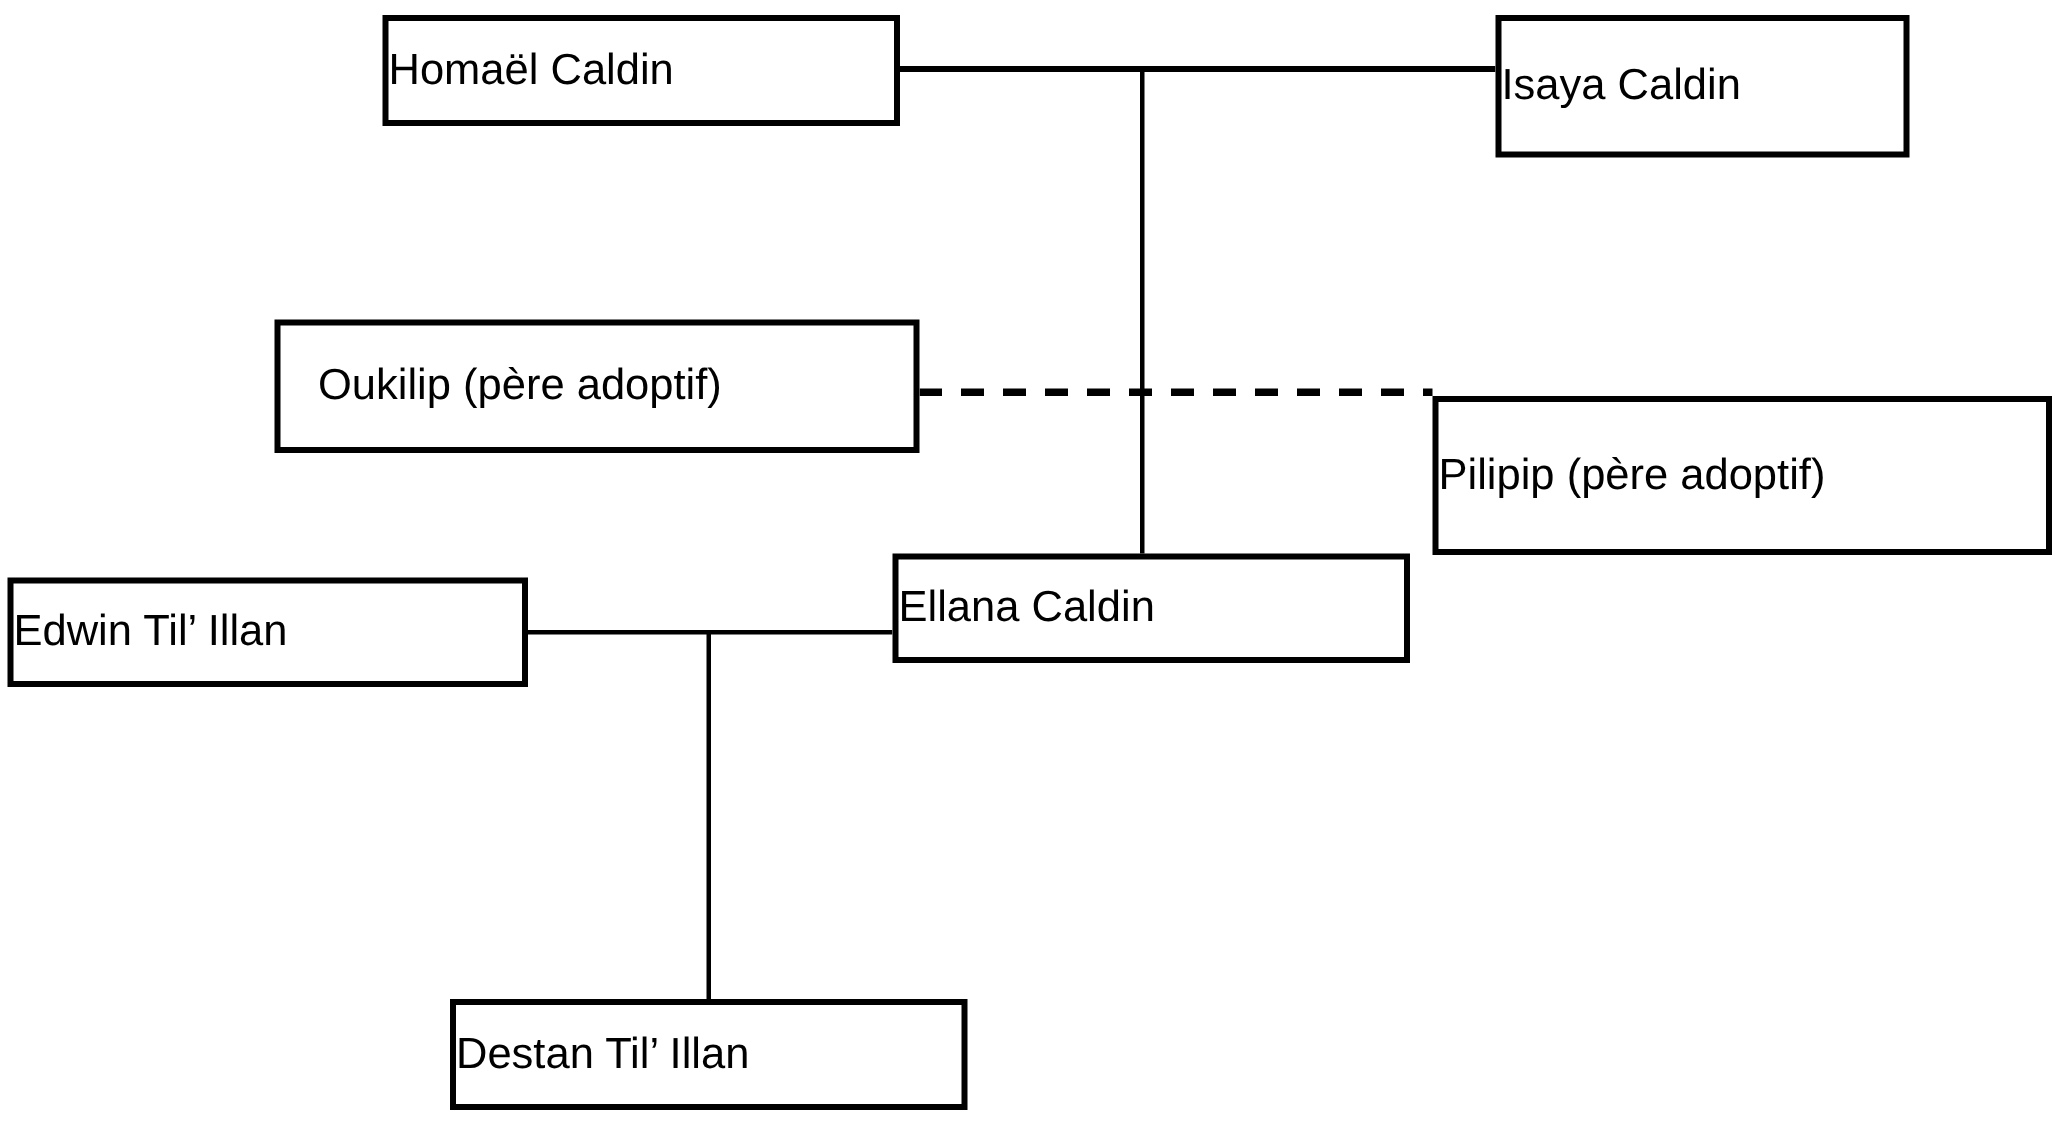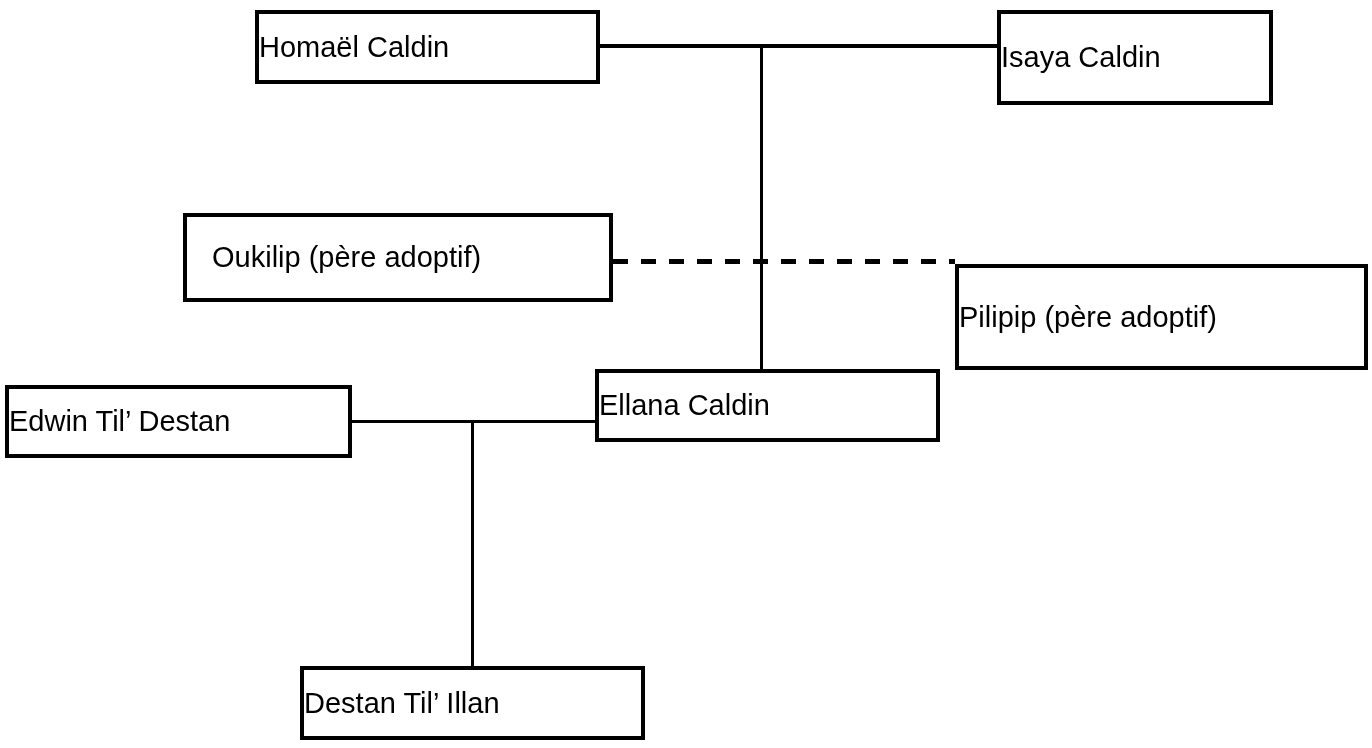--- a/index.html
+++ b/index.html
@@ -53,21 +53,21 @@
 
   <div class="node" style="left:183px; top:213px; width:430px; height:89px;padding-left:25px;">
     <span>Oukilip (père adoptif)</span>
   </div>
 
   <div class="node" style="left:955px; top:217px; width:413px; height:106px;margin-top:47px;">
     <span>Pilipip (père adoptif)</span>
   </div>
 
   <div class="node" style="left:5px; top:385px; width:347px; height:73px;">
-    <span>Edwin Til’ Destan</span>
+    <span>Edwin Til’ Illan</span>
   </div>
 
   <div class="node" style="left:595px; top:369px; width:345px; height:73px;">
     <span>Ellana Caldin</span>
   </div>
 
   <div class="node" style="left:300px; top:666px; width:345px; height:74px;">
     <span>Destan Til’ Illan</span>
   </div>
 

